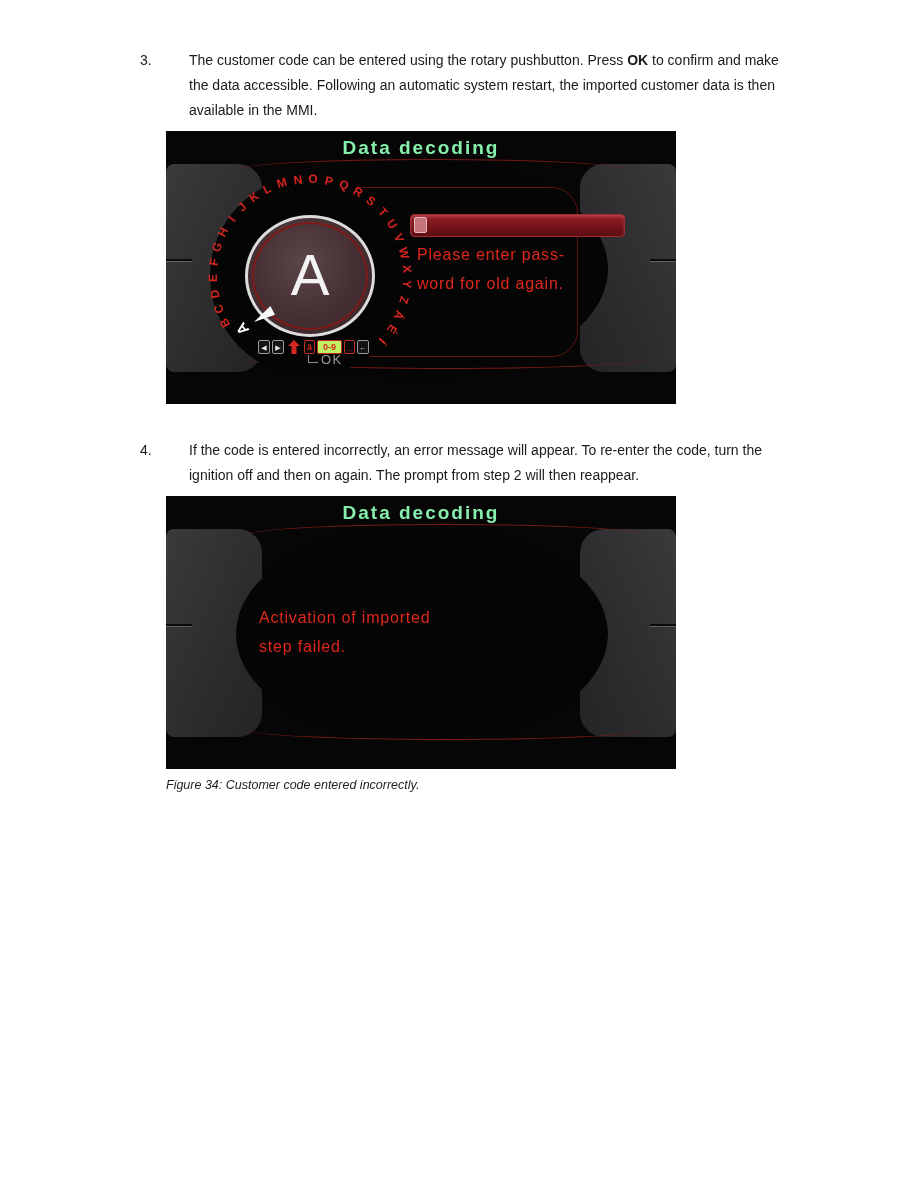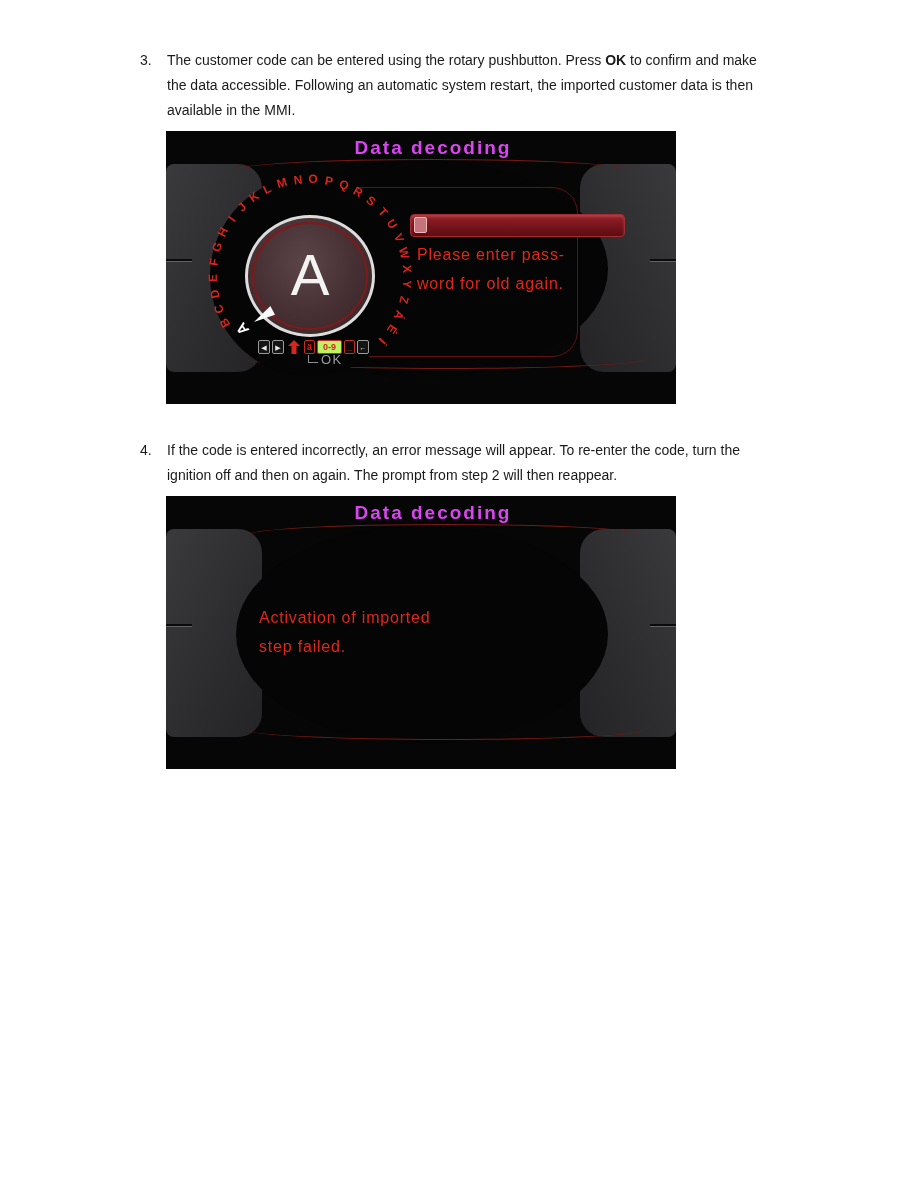--- a/index.html
+++ b/index.html
@@ -7,36 +7,36 @@
   body {
     width:918px; height:1188px; margin:0; position:relative;
     font-family:"Liberation Sans", sans-serif; color:#1a1a1a;
     overflow:hidden;
   }
   .content { position:absolute; left:140px; top:48px; width:660px; }
 
   
   .step { display:flex; font-size:14px; line-height:25px; }
   .step .num { width:27px; flex:0 0 27px; }
-  .step .para { width:600px; }
+  .step .para { width:600px;margin-left:22px; }
   .step .para b { font-weight:bold; }
 
   
   .caption {
     margin:9px 0 0 26px; font-size:12.5px; font-style:italic; color:#1f1f1f;
   }
 
   
   .mmi {
     position:relative; margin-left:26px; width:510px; height:273px;
     background:#060606; overflow:hidden;
   }
   .mmi-title {
-    position:absolute; left:12px; top:6px; width:100%; text-align:center;
-    font-size:19px; font-weight:bold; letter-spacing:2px; color:#d946ef; z-index:6;
+    position:absolute; left:0; top:6px; width:100%; text-align:center;
+    font-size:19px; font-weight:bold; letter-spacing:2px; color:#86efac; z-index:6;
   }
   .panel { position:absolute; top:33px; width:96px; height:208px; z-index:1; }
   .panel.left  { left:0;  background:linear-gradient(115deg,#3a3a3c 0%, #2c2c2e 60%, #242426 100%); border-radius:8px 24px 24px 8px; }
   .panel.right { right:0; background:linear-gradient(245deg,#3a3a3c 0%, #2c2c2e 60%, #242426 100%); border-radius:24px 8px 8px 24px; }
   .notch { position:absolute; top:128px; height:3px; background:#0a0a0a; border-bottom:1px solid #626264; z-index:2; }
   .notch.left { left:0; width:26px; } .notch.right { right:0; width:26px; }
   .display-oval {
     position:absolute; left:70px; top:29px; width:372px; height:218px;
     background:#050505; border-radius:50%; z-index:3;
   }
@@ -196,14 +196,15 @@
     <div class="panel right"></div>
     <div class="notch left"></div>
     <div class="notch right"></div>
     <div class="display-oval"></div>
     <div class="mmi-title">Data decoding</div>
     <div class="arc top" style="left:82px; top:28px; width:396px;"></div>
     <div class="arc bottom" style="left:82px; top:228px; width:396px;"></div>
     <div class="screen-msg" style="left:93px; top:113px;">Activation of imported</div>
     <div class="screen-msg" style="left:93px; top:142px;">step failed.</div>
   </div>
+  <div class="caption">Figure 34: Customer code entered incorrectly.</div>
 
 </div>
 
 </body></html>

